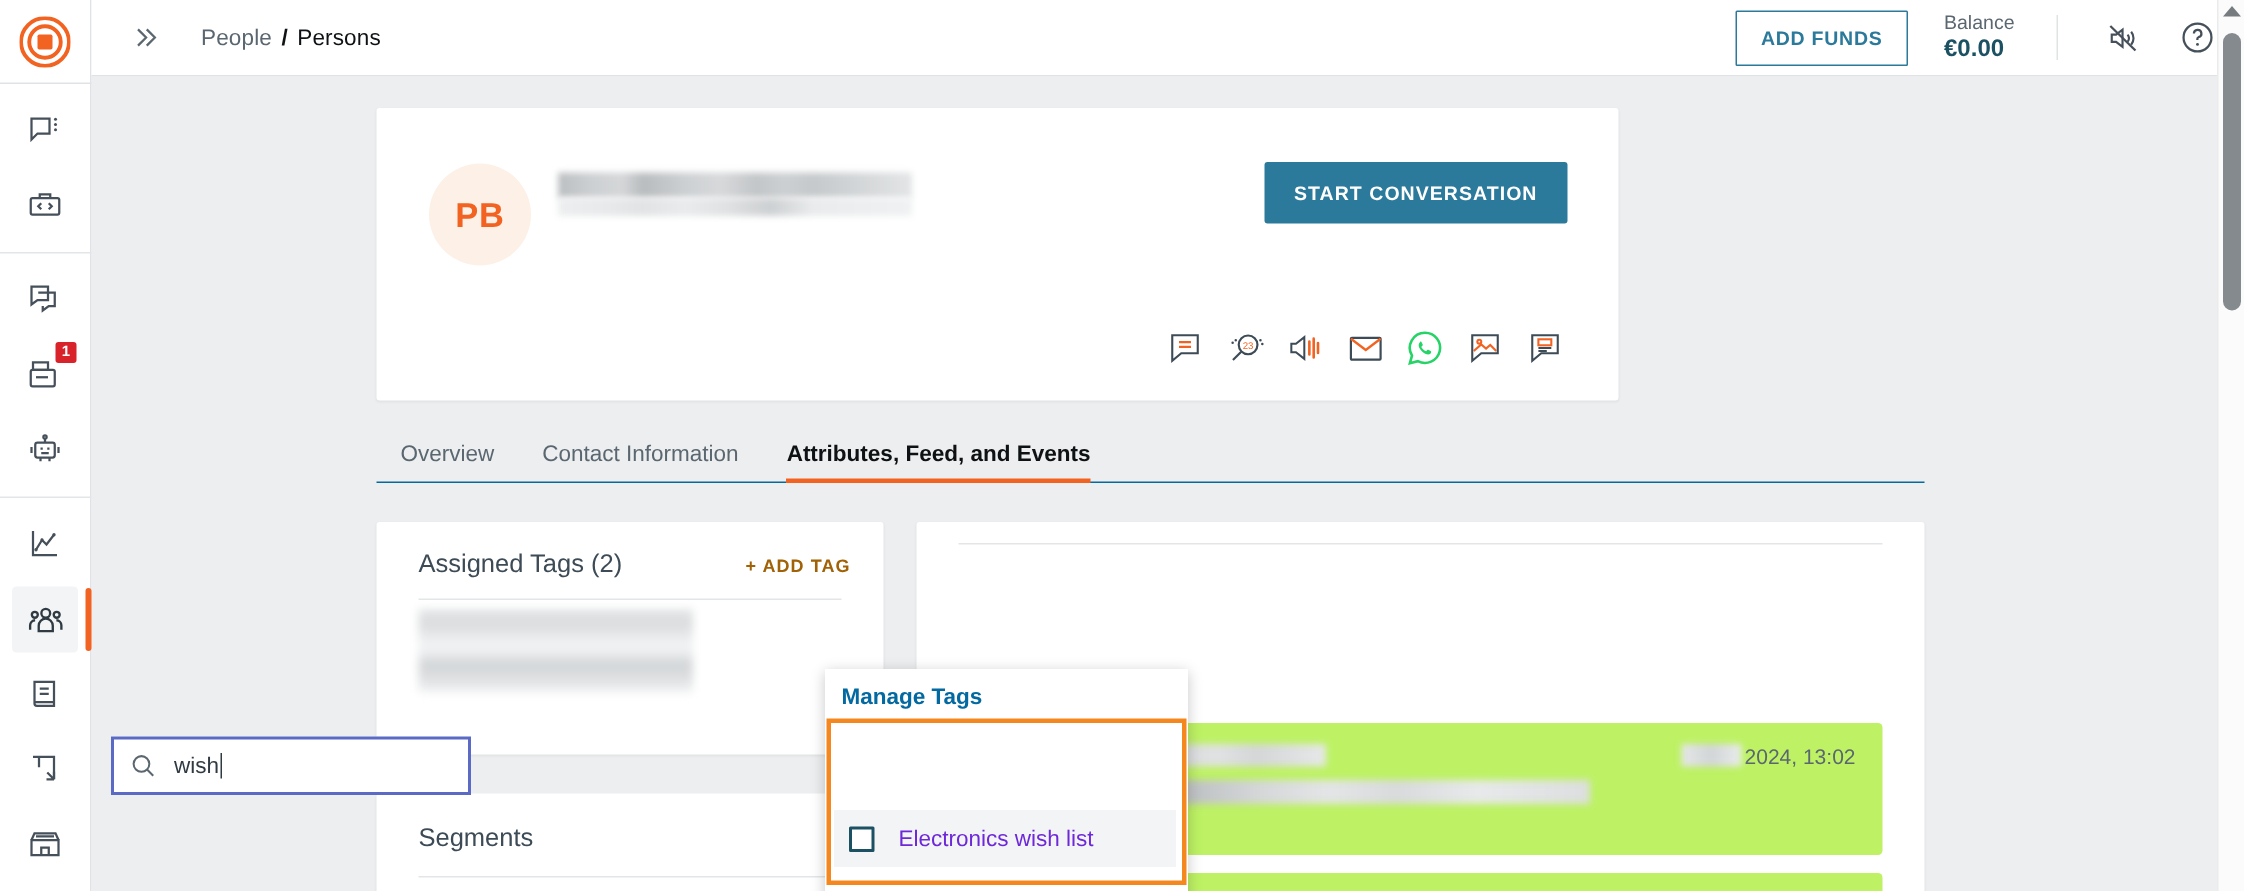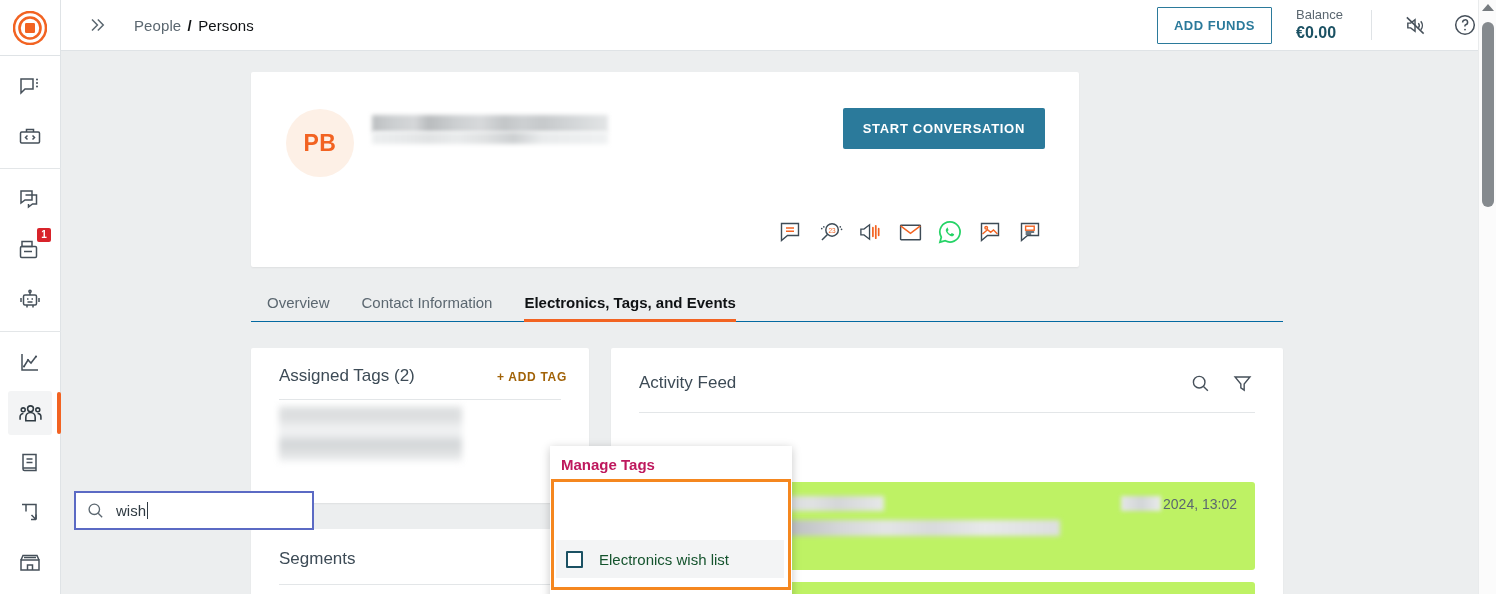--- a/index.html
+++ b/index.html
@@ -132,38 +132,38 @@
     background: linear-gradient(90deg,#e4e6e7,#d2d5d7,#e9ebec); filter: blur(2.2px); }
   #fi1-redact-b { display: inline-block; width: 378px; height: 16px; vertical-align: -3px; margin-left: 2px;
     background: linear-gradient(90deg,#b8bbbd 0%,#c6c9cb 10%,#d0d3d5 20%,#bfc2c4 30%,#d5d7d9 42%,#e3e5e6 54%,#d8dadc 66%,#e7e9ea 80%,#dcdedf 100%);
     filter: blur(2.6px); }
 
   
   #manage-popup {
     position: absolute; left: 489px; top: 395px; width: 242px; height: 190px;
     background: #fff; box-shadow: 0 2px 9px rgba(0,0,0,.22); z-index: 50;
   }
-  #manage-title { font-size: 15px; font-weight: 700; color: #be185d; padding: 10px 0 0 11px; }
+  #manage-title { font-size: 15px; font-weight: 700; color: #0369a1; padding: 10px 0 0 11px; }
   #manage-highlight {
     position: absolute; left: 1px; top: 33px; width: 240px; height: 111px;
     border: 3px solid #f5871f; box-sizing: border-box;
   }
   #tag-search-wrap {
     position: absolute; left: 13px; top: 440px; width: 240px; height: 39px;
     border: 2px solid #5b6ac4; background: #fff; display: flex; align-items: center; padding: 0 10px; z-index: 60;
   }
   #tag-search-icon { color: #5b6770; display: flex; align-items: center; margin-right: 11px; }
   #tag-search-value { font-size: 15px; color: #2f3a42; }
   #tag-search-caret { display: inline-block; width: 1px; height: 17px; background: #2f3a42; margin-left: 1px; vertical-align: -3px; }
   #tag-option {
     position: absolute; left: 495px; top: 489px; width: 228px; height: 38px;
     background: #f3f4f5; display: flex; align-items: center; padding: 0 10px; z-index: 60; cursor: pointer;
   }
   #tag-option-box { width: 17px; height: 17px; border: 2px solid #1b5163; background: #fff; border-radius: 1px; margin-right: 16px; flex: none; }
-  #tag-option-label { font-size: 15px; color: #14532d; }
+  #tag-option-label { font-size: 15px; color: #6d28d9; }
 
   
   #scrollbar { position: absolute; right: 0; top: 0; width: 18px; height: 594px; background: #fbfbfb; border-left: 1px solid #e9ebec; }
   #scroll-up { position: absolute; top: 4px; left: 3px; width: 0; height: 0;
     border-left: 6px solid transparent; border-right: 6px solid transparent; border-bottom: 7px solid #767b7f; cursor: pointer; }
   #scroll-thumb { position: absolute; top: 22px; left: 3px; width: 12px; height: 185px; background: #858a8e; border-radius: 6px; cursor: pointer; }
 </style>
 </head>
 <body>
 
@@ -355,56 +355,40 @@
             <rect x="7.6" y="6.2" width="8.6" height="4" stroke="#f26322" stroke-width="1.4"></rect>
             <path d="M7.6 12h8.6M7.6 14h5.6" stroke="#3d4b56" stroke-width="1.3"></path>
           </svg>
         </div>
       </div>
     </div>
 
     <div id="tabs">
       <div class="tab">Overview</div>
       <div class="tab">Contact Information</div>
-      <div class="tab active">Electronics, Tags, and Events</div>
+      <div class="tab active">Attributes, Feed, and Events</div>
     </div>
 
     <div id="tags-card" class="card">
       <div id="tags-head">
         <div id="tags-title">Assigned Tags (2)</div>
         <div id="add-tag-link">+ ADD TAG</div>
       </div>
       <div id="tags-rule"></div>
       <div id="tag-redact"></div>
     </div>
 
     <div id="segments-card" class="card">
       <div id="segments-head">
         <div id="segments-title">Segments</div>
       </div>
       <div id="segments-rule"></div>
     </div>
 
     <div id="feed-card" class="card">
-      <div id="feed-head">
-        <div id="feed-title">Activity Feed</div>
-        <div id="feed-actions">
-          <div class="feed-action">
-            <svg width="21" height="21" viewBox="0 0 24 24" fill="none" stroke="#46505a" stroke-width="1.6">
-              <circle cx="10.5" cy="10.5" r="6.6"></circle>
-                <path d="m15.4 15.4 5 5"></path>
-            </svg>
-          </div>
-          <div class="feed-action">
-            <svg width="21" height="21" viewBox="0 0 24 24" fill="none" stroke="#46505a" stroke-width="1.6">
-              <path d="M3.5 4.5h17l-6.6 8v7l-3.8-2.6v-4.4z"></path>
-            </svg>
-          </div>
-        </div>
-      </div>
       <div id="feed-rule"></div>
 
       <div class="feed-item" id="feed-item-1">
         <div class="feed-row">
           <span class="feed-text" id="fi1-text"><span>Chan</span><span id="fi1-redact-a"></span></span>
           <span class="feed-date"><span id="fi1-date-redact"></span><span>2024, 13:02</span></span>
         </div>
         <div class="feed-row" style="margin-top:8px">
           <span class="feed-text"><span>Tag</span><span id="fi1-redact-b"></span></span>
         </div>

